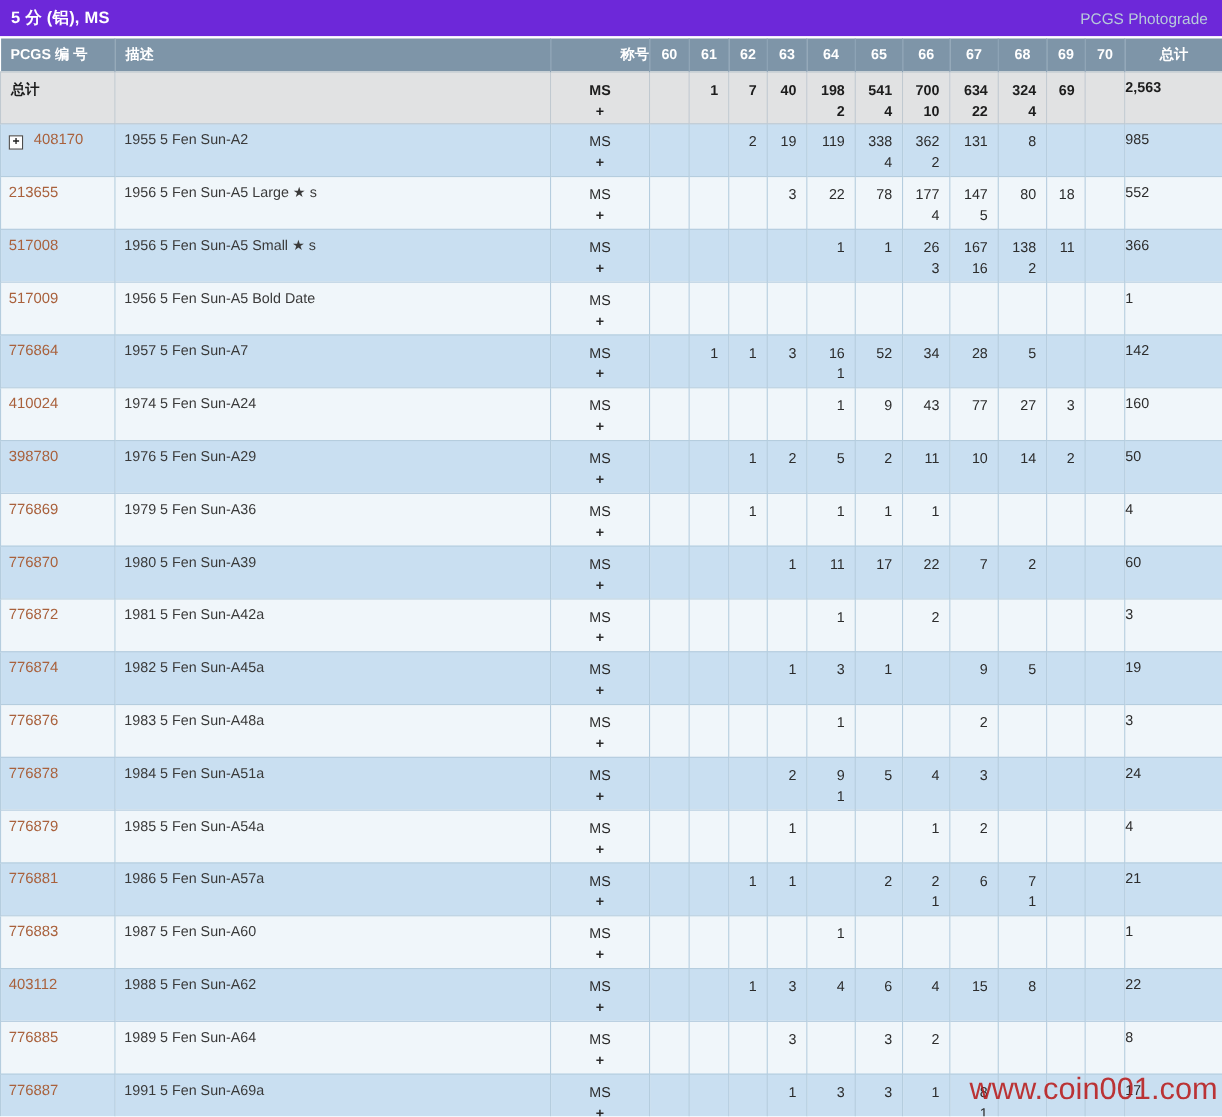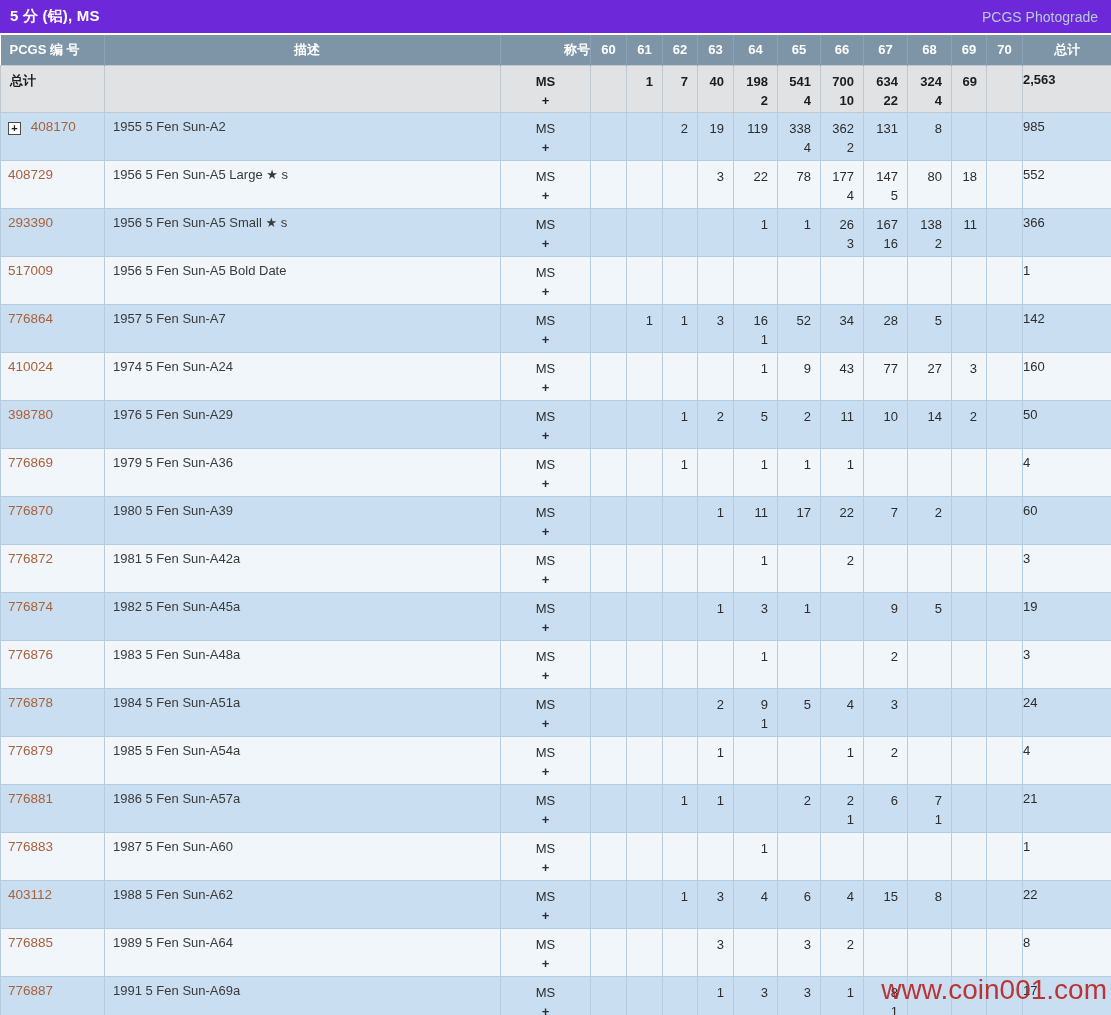--- a/index.html
+++ b/index.html
@@ -21,21 +21,21 @@
   
   table { width: 1111px; table-layout: fixed; border-collapse: collapse; }
 
   thead th {
     height: 30px; background: #7e95a8; color: #ffffff;
     font-size: 13px; font-weight: bold; vertical-align: middle;
     border-left: 1px solid #8da3b5;
   }
   thead th:first-child { border-left: none; }
   thead th.col-pcgs { text-align: left; padding-left: 9px; margin-left: 40px; }
-  thead th.col-desc { text-align: center; padding-left: 9px; }
+  thead th.col-desc { text-align: left; padding-left: 9px; }
   thead th.col-desig { text-align: right; font-family: Liberation Serif, serif; }
   thead th.grade-col { text-align: center; }
   thead th.col-total { text-align: center; }
 
   tbody td {
     border: 1px solid #b5cdde; vertical-align: top;
     font-size: 13px; color: #2c2c2c; padding-top: 6px;
   }
   tr.totals-row { height: 47px; background: #e1e2e3; }
   tr.totals-row td { font-weight: bold; color: #1c1c1c; border-color: #c0c9d0; }
@@ -220,21 +220,21 @@
           </td>
           <td class="grade-cell">
             <div class="g-top"></div>
             <div class="g-plus"></div>
           </td>
           <td class="total-cell">985</td>
   </tr>
         <tr class="data-row row-white">
     <td class="pcgs-cell">
       
-      <span class="pcgs-no">408729</span>
+      <span class="pcgs-no">213655</span>
     </td>
     <td class="desc-cell">1956 5 Fen Sun-A5 Large ★ s</td>
     <td class="desig-cell">
       <div class="ms">MS</div>
       <div class="plus">+</div>
     </td>
     <td class="grade-cell">
             <div class="g-top"></div>
             <div class="g-plus"></div>
           </td>
@@ -276,21 +276,21 @@
           </td>
           <td class="grade-cell">
             <div class="g-top"></div>
             <div class="g-plus"></div>
           </td>
           <td class="total-cell">552</td>
   </tr>
         <tr class="data-row row-blue">
     <td class="pcgs-cell">
       
-      <span class="pcgs-no">293390</span>
+      <span class="pcgs-no">517008</span>
     </td>
     <td class="desc-cell">1956 5 Fen Sun-A5 Small ★ s</td>
     <td class="desig-cell">
       <div class="ms">MS</div>
       <div class="plus">+</div>
     </td>
     <td class="grade-cell">
             <div class="g-top"></div>
             <div class="g-plus"></div>
           </td>

